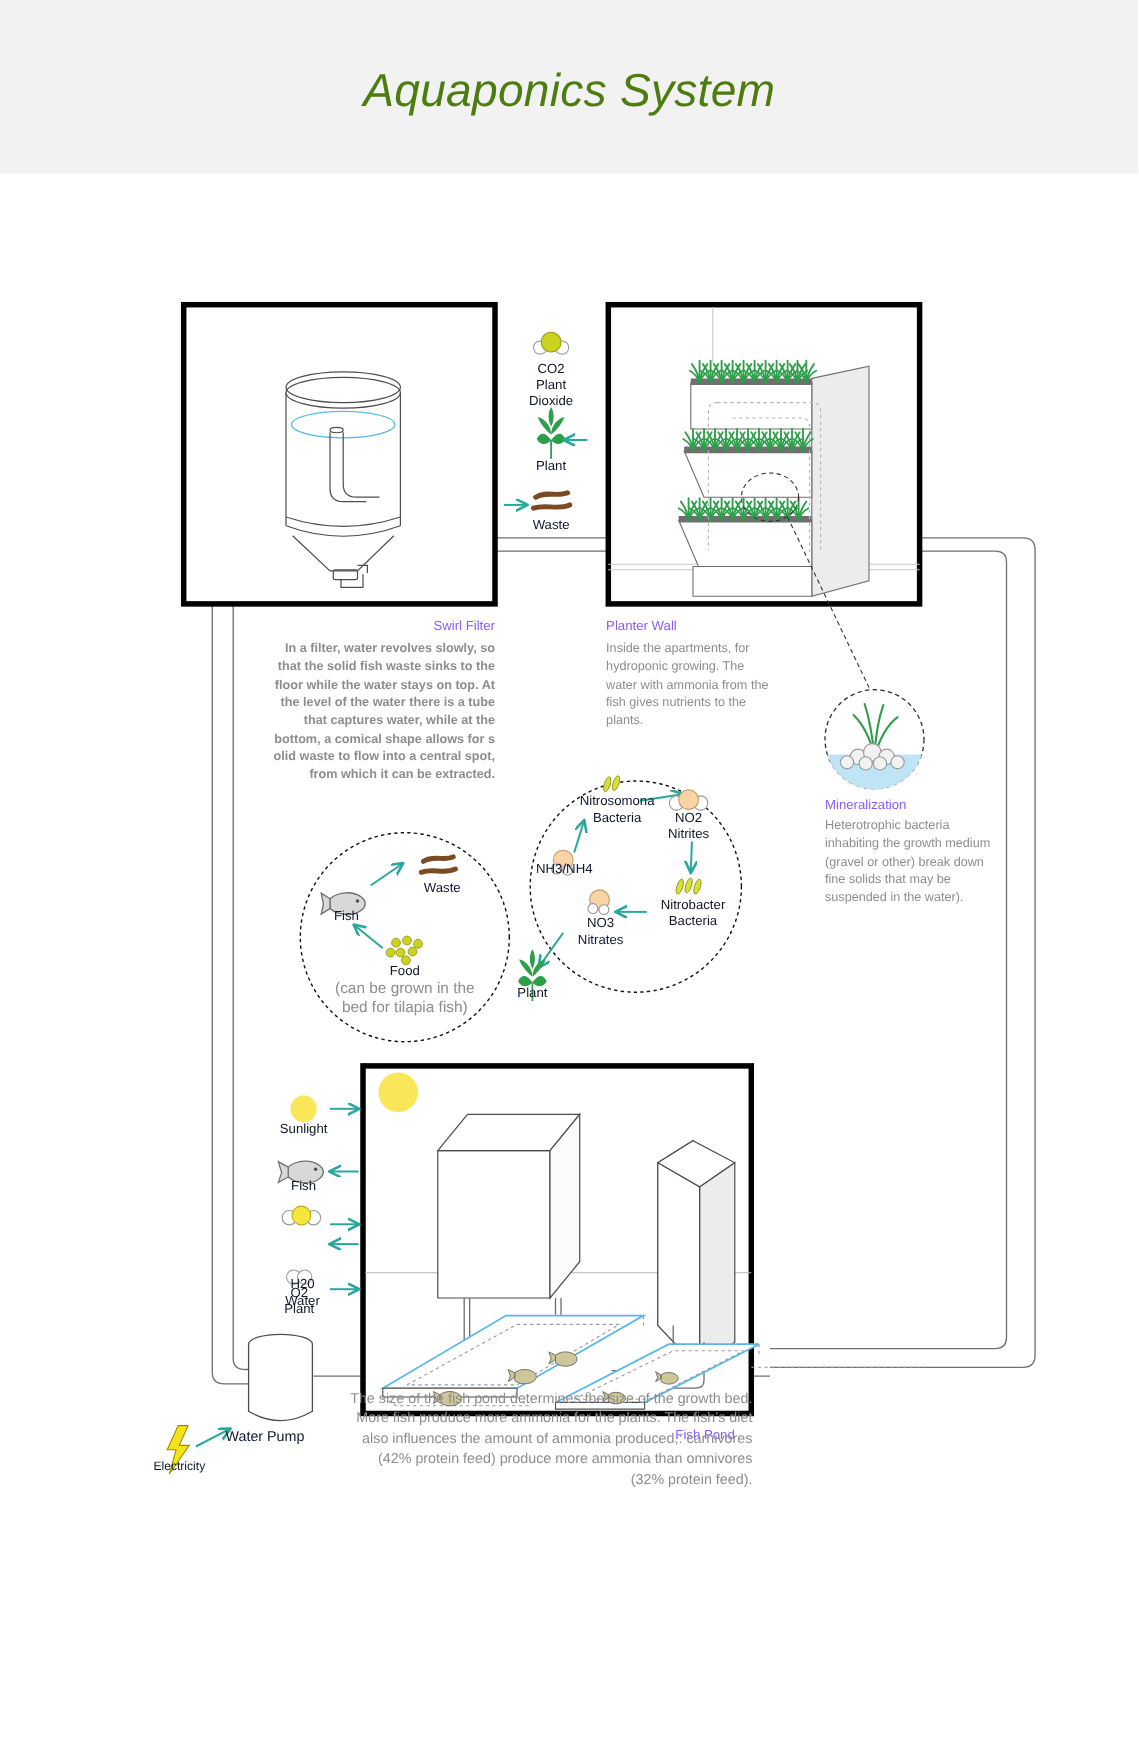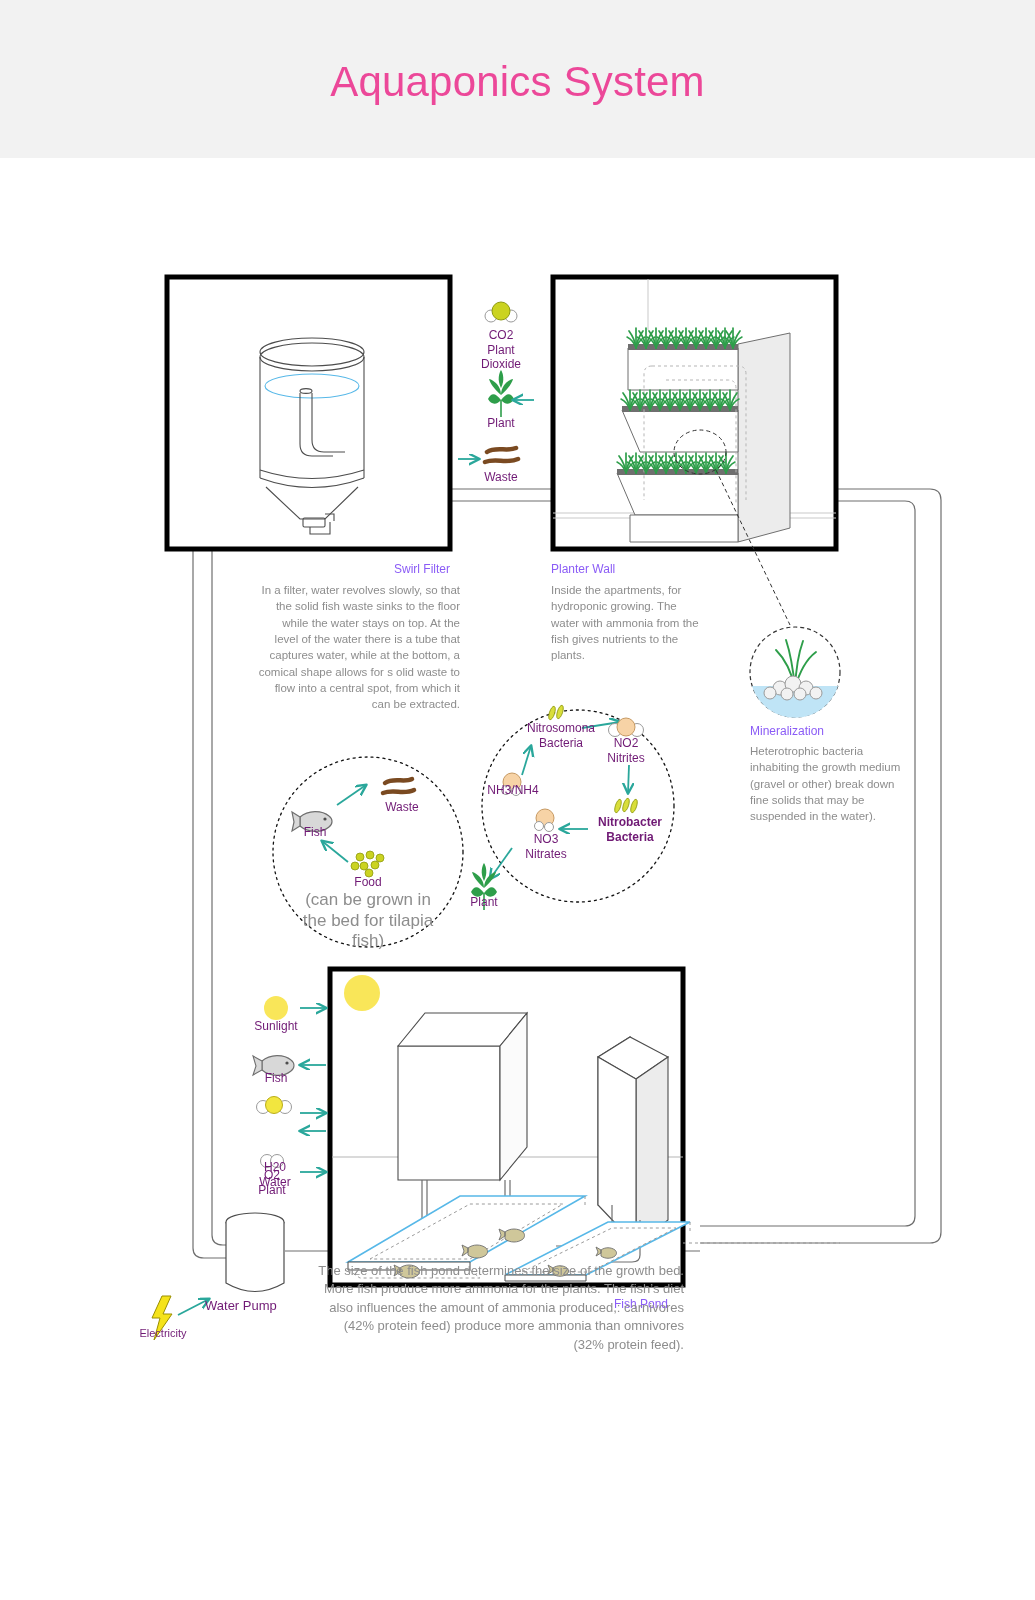--- a/index.html
+++ b/index.html
@@ -1,25 +1,25 @@
 <!DOCTYPE html>
 <html><head>
 <meta charset="utf-8">
 <style>
   html,body{margin:0;padding:0;background:#ffffff;}
   body{width:1035px;height:1600px;position:relative;overflow:hidden;
        font-family:"Liberation Sans","DejaVu Sans",sans-serif;color:#231f20;}
   .header-band{position:absolute;left:0;top:0;width:1035px;height:158px;background:#f2f2f2;}
   .page-title{position:absolute;left:0;top:58px;width:1035px;text-align:center;
-              font-size:42px;font-weight:400;letter-spacing:.2px;color:#ec4899;}
+              font-size:42px;font-weight:400;letter-spacing:.2px;color:#4d7c0f;font-style:italic;}
   svg.scene{position:absolute;left:0;top:0;width:1035px;height:1600px;}
   .cap-title{position:absolute;font-size:12px;color:#8b5cf6;font-weight:400;line-height:1.2;}
   .cap-body{position:absolute;font-size:11.5px;color:#8d8d8d;line-height:1.42;}
-  .lbl{position:absolute;font-size:12px;color:#701a75;text-align:center;line-height:1.22;}
-  .lbl.sm{font-size:17px;}
+  .lbl{position:absolute;font-size:12px;color:#0f172a;text-align:center;line-height:1.22;}
+  .lbl.sm{font-size:14px;}
   .lbl-gray{color:#8d8d8d;}
   .right-edge{text-align:right;}
 </style>
 </head>
 <body>
 
 <div class="header-band"></div>
 <div class="page-title">Aquaponics System</div>
 
 <svg class="scene" viewBox="0 0 1035 1600">
@@ -334,21 +334,21 @@
 
 <div class="lbl" style="left:451px;top:328px;width:100px;">
   <div>CO2</div>
   <div>Plant</div>
   <div>Dioxide</div>
 </div>
 <div class="lbl" style="left:461px;top:416px;width:80px;">Plant</div>
 <div class="lbl" style="left:461px;top:470px;width:80px;">Waste</div>
 
 <div class="cap-title right-edge" style="left:230px;top:562px;width:220px;">Swirl Filter</div>
-<div class="cap-body right-edge" style="left:256px;top:582px;width:204px;">In a filter, water revolves slowly, so that the solid fish waste sinks to the floor while the water stays on top. At the level of the water there is a tube that captures water, while at the bottom, a comical shape allows for s olid waste to  flow into a central spot, from which it can be extracted.</div>
+<div class="cap-body right-edge" style="left:246px;top:582px;width:204px;font-weight:bold;">In a filter, water revolves slowly, so that the solid fish waste sinks to the floor while the water stays on top. At the level of the water there is a tube that captures water, while at the bottom, a comical shape allows for s olid waste to  flow into a central spot, from which it can be extracted.</div>
 
 <div class="cap-title" style="left:551px;top:562px;width:200px;">Planter Wall</div>
 <div class="cap-body" style="left:551px;top:582px;width:150px;">Inside the apartments, for hydroponic growing. The water with ammonia from the fish gives nutrients to the plants.</div>
 
 <div class="cap-title" style="left:750px;top:724px;width:200px;">Mineralization</div>
 <div class="cap-body" style="left:750px;top:743px;width:152px;">Heterotrophic bacteria inhabiting the growth medium (gravel or other) break down fine solids that may be suspended in the water).</div>
 
 <div class="lbl" style="left:367px;top:800px;width:70px;">Waste</div>
 <div class="lbl" style="left:285px;top:825px;width:60px;">Fish</div>
 <div class="lbl" style="left:338px;top:875px;width:60px;">Food</div>
@@ -356,21 +356,21 @@
 
 <div class="lbl" style="left:505px;top:721px;width:112px;">
   <div>Nitrosomona</div>
   <div>Bacteria</div>
 </div>
 <div class="lbl" style="left:596px;top:736px;width:60px;">
   <div>NO2</div>
   <div>Nitrites</div>
 </div>
 <div class="lbl" style="left:477px;top:783px;width:72px;">NH3/NH4</div>
-<div class="lbl" style="left:585px;top:815px;width:90px;font-weight:bold;">
+<div class="lbl" style="left:585px;top:815px;width:90px;">
   <div>Nitrobacter</div>
   <div>Bacteria</div>
 </div>
 <div class="lbl" style="left:517px;top:832px;width:58px;">
   <div>NO3</div>
   <div>Nitrates</div>
 </div>
 <div class="lbl" style="left:455px;top:895px;width:58px;">Plant</div>
 
 <div class="lbl" style="left:236px;top:1019px;width:80px;">Sunlight</div>

